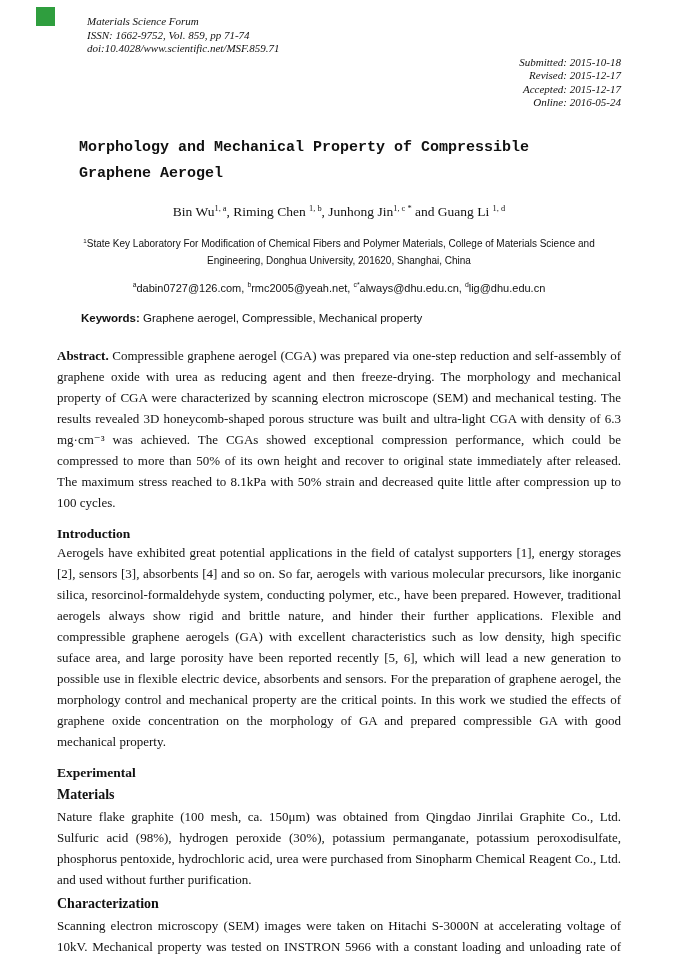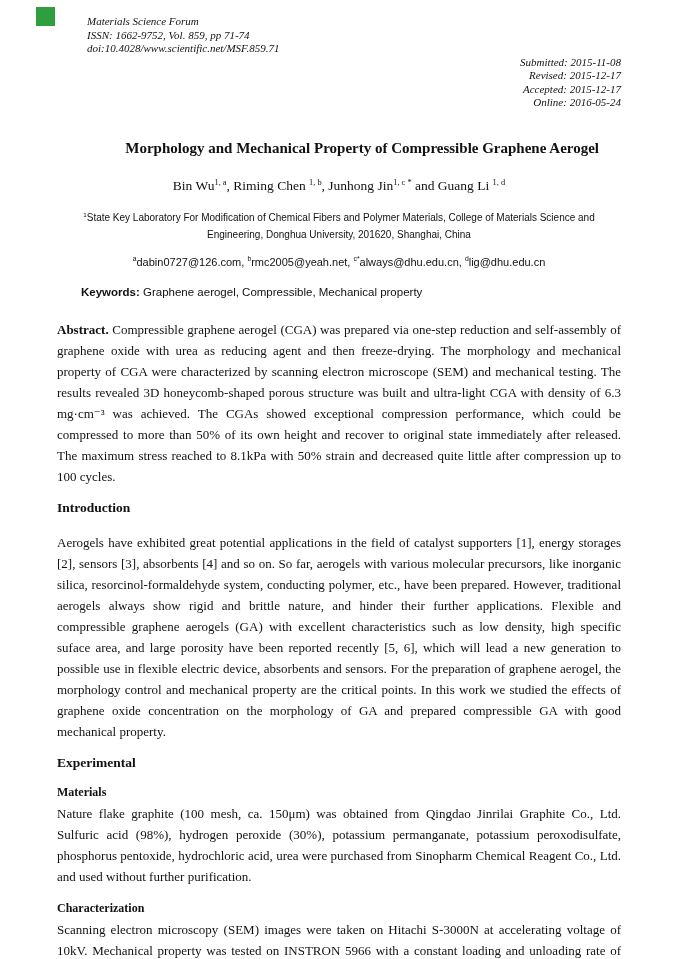--- a/index.html
+++ b/index.html
@@ -27,25 +27,25 @@
     justify-content: space-between;
     font-style: italic;
     font-size: 11px;
     line-height: 13.5px;
     flex-direction: column;
   }
   .header-left { margin-left: 30px; }
   .header-right { text-align: right; }
 
   .title {
-    font-family: Liberation Serif, serif;
+    font-family: Liberation Mono, monospace;
     font-weight: bold;
     font-size: 15px;
     line-height: 26px;
-    text-align: right;
+    text-align: left;
     max-width: 520px;
     margin: 25px auto 0 auto;
   }
 
   sup { font-size: 0.62em; line-height: 0; }
 
   .authors {
     font-family: Liberation Serif, serif;
     font-size: 13.5px;
     text-align: center;
@@ -83,42 +83,42 @@
   }
   .abstract { margin-top: 21px; }
   .bold-serif { font-weight: bold; }
 
   .section-heading {
     font-size: 13.5px;
     font-weight: bold;
     margin-top: 13px;
   }
   .sub-heading {
-    font-size: 12px;
+    font-size: 14px;
     font-weight: bold;
-    margin-top: 14px;
+    margin-top: 6px;
   }
   .after-heading { margin-top: 3px; }
-  .intro-para { margin-top: 16px; }
+  .intro-para { margin-top: 0; }
 </style>
 </head>
 <body>
 
 <div class="marker" style="background: rgb(47, 158, 62);"></div>
 
 <div class="page">
 
   <div class="header">
     <div class="header-left">
       <div>Materials Science Forum</div>
       <div>ISSN: 1662-9752, Vol. 859, pp 71-74</div>
       <div>doi:10.4028/www.scientific.net/MSF.859.71</div>
     </div>
     <div class="header-right">
-      <div>Submitted: 2015-11-08</div>
+      <div>Submitted: 2015-10-18</div>
       <div>Revised: 2015-12-17</div>
       <div>Accepted: 2015-12-17</div>
       <div>Online: 2016-05-24</div>
     </div>
   </div>
 
   <h1 class="title">Morphology and Mechanical Property of Compressible Graphene Aerogel</h1>
 
   <div class="authors">
     <span><span>Bin Wu</span><sup>1, a</sup><span>, </span></span><span><span>Riming Chen </span><sup>1, b</sup><span>, </span></span><span><span>Junhong Jin</span><sup>1, c *</sup><span> and </span></span><span><span>Guang Li </span><sup>1, d</sup></span>

